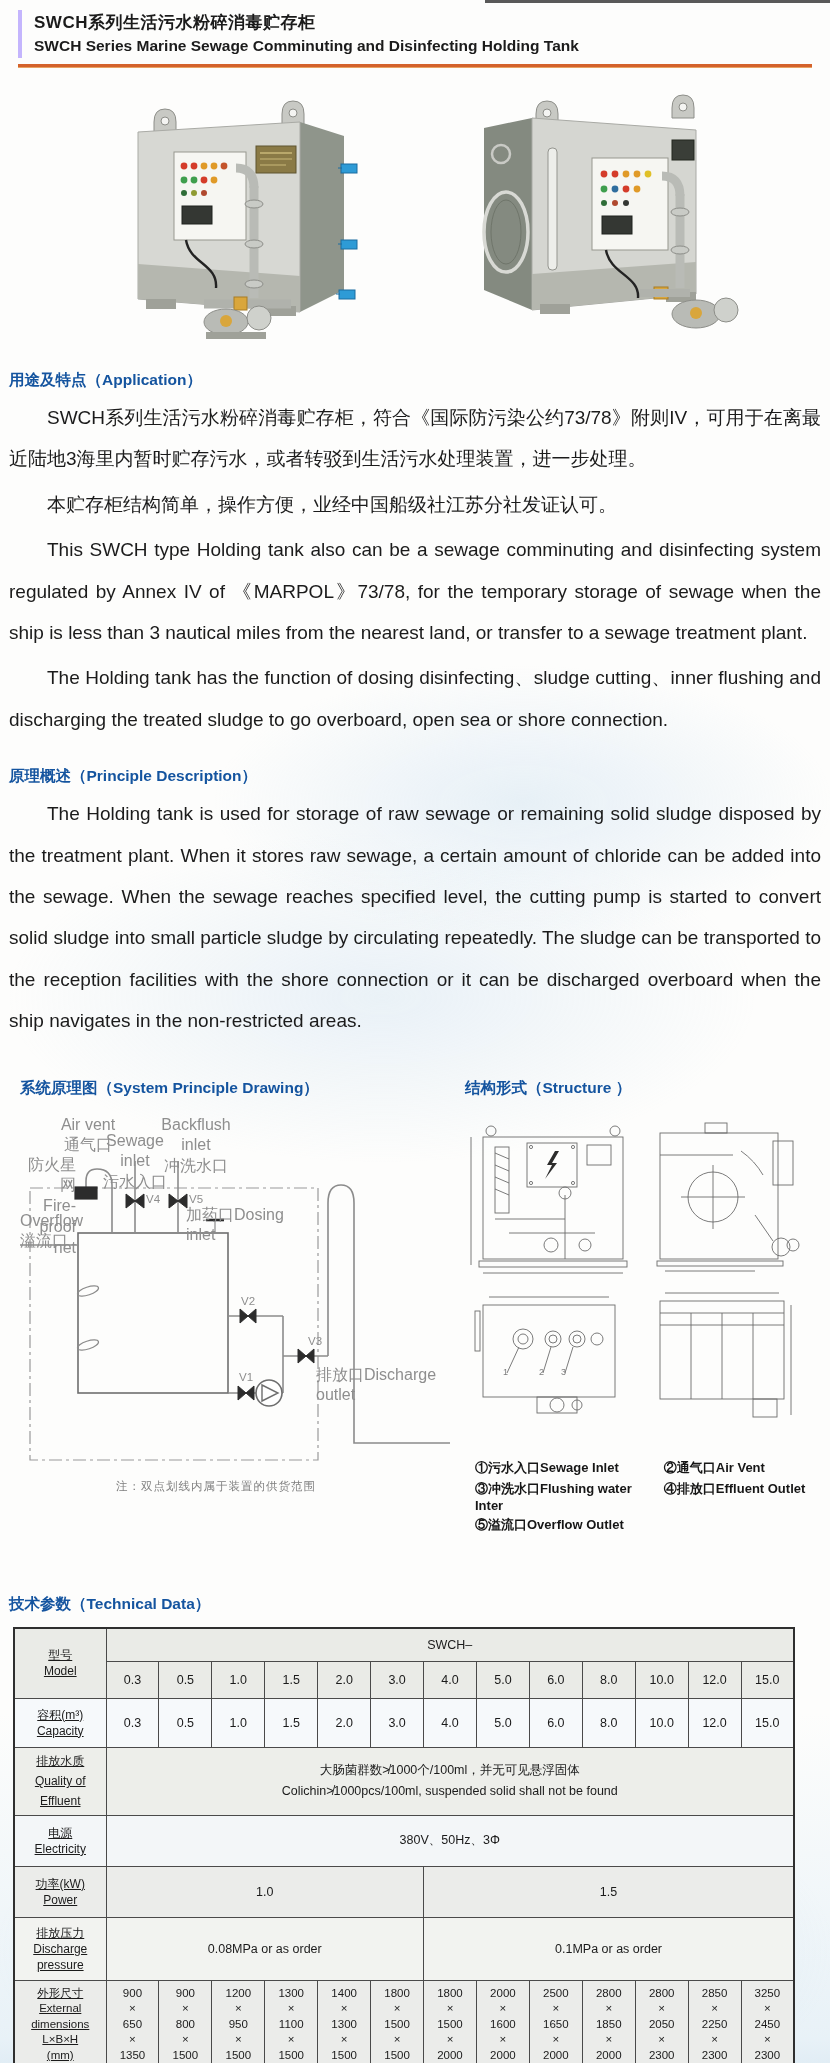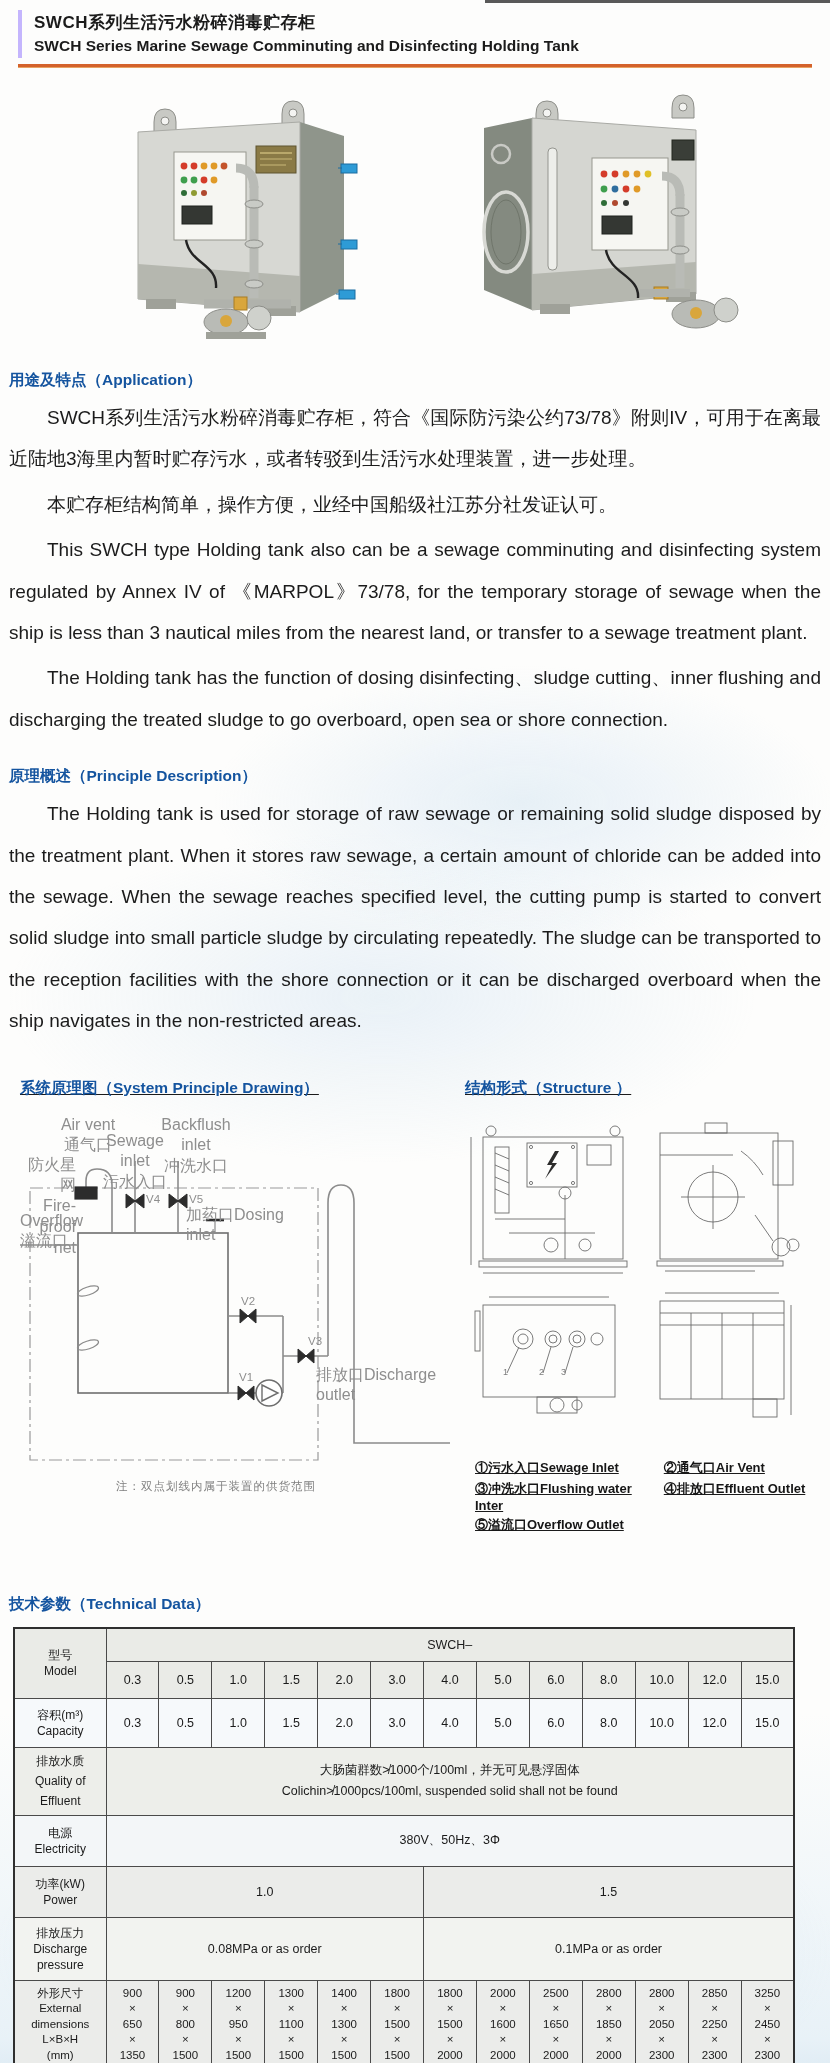--- a/index.html
+++ b/index.html
@@ -19,38 +19,38 @@
   .hdr .en{font-size:15.5px;font-weight:bold;margin-top:3px;}
   .rule{height:3px;background:#d4622b;margin:6px 18px 0 18px;border-bottom:1px solid #e8a263;}
 
   .photos{display:flex;justify-content:center;gap:58px;margin:24px 30px 8px;}
   .photos svg{display:block;}
 
   .sect{margin:0 9px;}
   h2.sec{color:#14549f;font-size:15.5px;font-weight:bold;margin:26px 0 6px 0;}
   p.body{font-size:19px;line-height:2.18;text-align:justify;text-indent:2em;margin:4px 0;}
 
-  .twocol{display:flex;margin:10px 20px 16px 20px;text-decoration:underline;}
+  .twocol{display:flex;margin:10px 20px 16px 20px;}
   .col-left{width:445px;}
   .col-right{width:345px;}
   .draw-wrap{position:relative;width:430px;height:410px;margin-top:14px;}
   .cad{position:absolute;color:#8e8e8e;font-size:16px;line-height:1.3;white-space:pre-line;text-align:center;}
   .cadL{text-align:left;}
   .cadR{text-align:right;}
   .vtag{position:absolute;color:#8e8e8e;font-size:11.5px;}
   .cad-note{position:absolute;color:#7f7f7f;font-size:11.5px;letter-spacing:1px;}
   .struct-wrap{position:relative;width:345px;height:330px;margin-top:16px;}
   .callout{position:absolute;color:#7d7d7d;font-size:9px;}
   .legend{display:grid;grid-template-columns:1.25fr 1fr;gap:3px 6px;margin:14px 0 0 10px;
           font-size:13px;font-weight:bold;color:#161616;}
 
   table.tech{border-collapse:collapse;table-layout:fixed;width:782px;margin:12px 0 0 4px;
              border:2px solid #2f2f2f;font-size:12.5px;}
   table.tech td{border:1px solid #4a4a4a;text-align:center;vertical-align:middle;padding:3px 1px;}
-  td.lbl{background:#e5e6e1;white-space:pre-line;font-size:12px;line-height:1.35;padding:4px 2px;}
+  td.lbl{background:#e5e6e1;white-space:pre-line;font-size:12px;line-height:1.35;padding:4px 2px;text-decoration:underline;}
   .pre{white-space:pre-line;}
   tr.swch td{background:#eaebe7;height:26px;}
   tr.models td{background:#eaebe7;height:30px;}
   tr.capacity td{background:#f6f9fb;height:42px;}
   tr.effluent td{background:#edeeea;height:56px;line-height:1.7;}
   tr.electric td{background:#f3f6f8;height:44px;}
   tr.power td{background:#ebecea;height:44px;}
   tr.pressure td{background:#f2f3f0;height:56px;}
   tr.dims td{background:#ebecea;font-size:11.5px;line-height:1.35;padding:5px 0;}
   tr.dry td{background:#e9f1f7;height:42px;}

